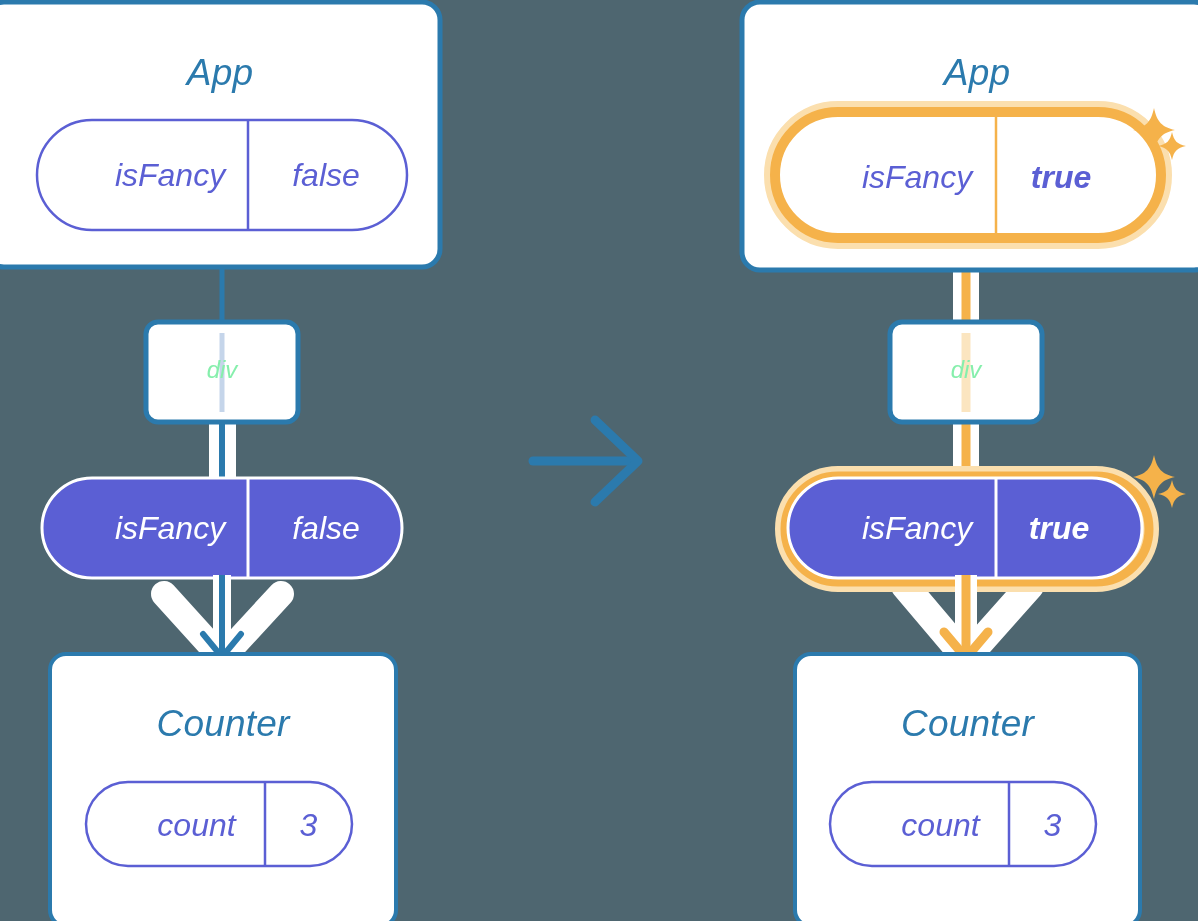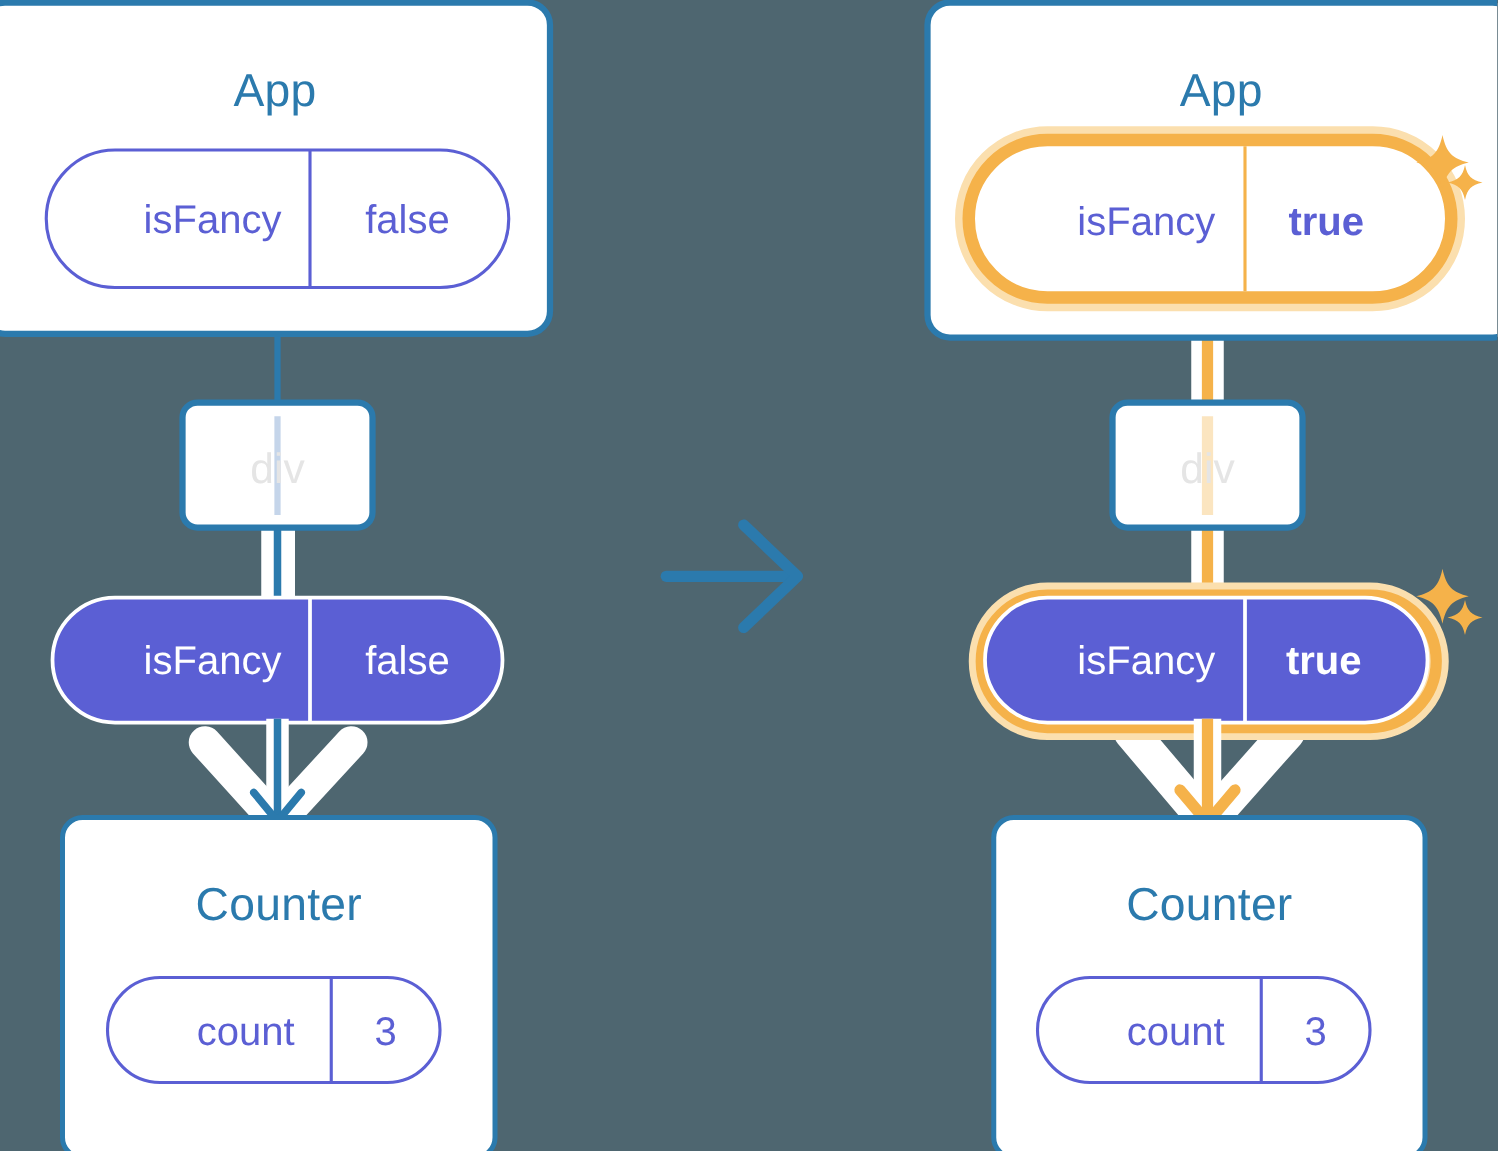--- a/index.html
+++ b/index.html
@@ -11,42 +11,43 @@
     width: 1198px;
     height: 921px;
     font-family: "Liberation Sans", sans-serif;
     overflow: hidden;
   }
   #stage {
     position: relative;
     width: 1046px;
     height: 921px;
     background: #4e6670;
+    font-style: italic;
   }
   #stage svg.layer {
     position: absolute;
     left: 0; top: 0;
     width: 1198px;
     height: 921px;
   }
   
   .lbl {
     position: absolute;
     white-space: nowrap;
     pointer-events: none;
   }
   .title-text {
     color: #2b7aad;
     font-size: 37px;
     font-weight: 400;
     letter-spacing: 0.2px;
   }
   .div-text {
-    color: #e5e5e5;
-    font-size: 34px;
+    color: #86efac;
+    font-size: 24px;
     font-weight: 400;
   }
   .pill-text-outline {
     color: #5b5fd4;
     font-size: 32px;
     font-weight: 400;
   }
   .pill-text-solid {
     color: #ffffff;
     font-size: 32px;

